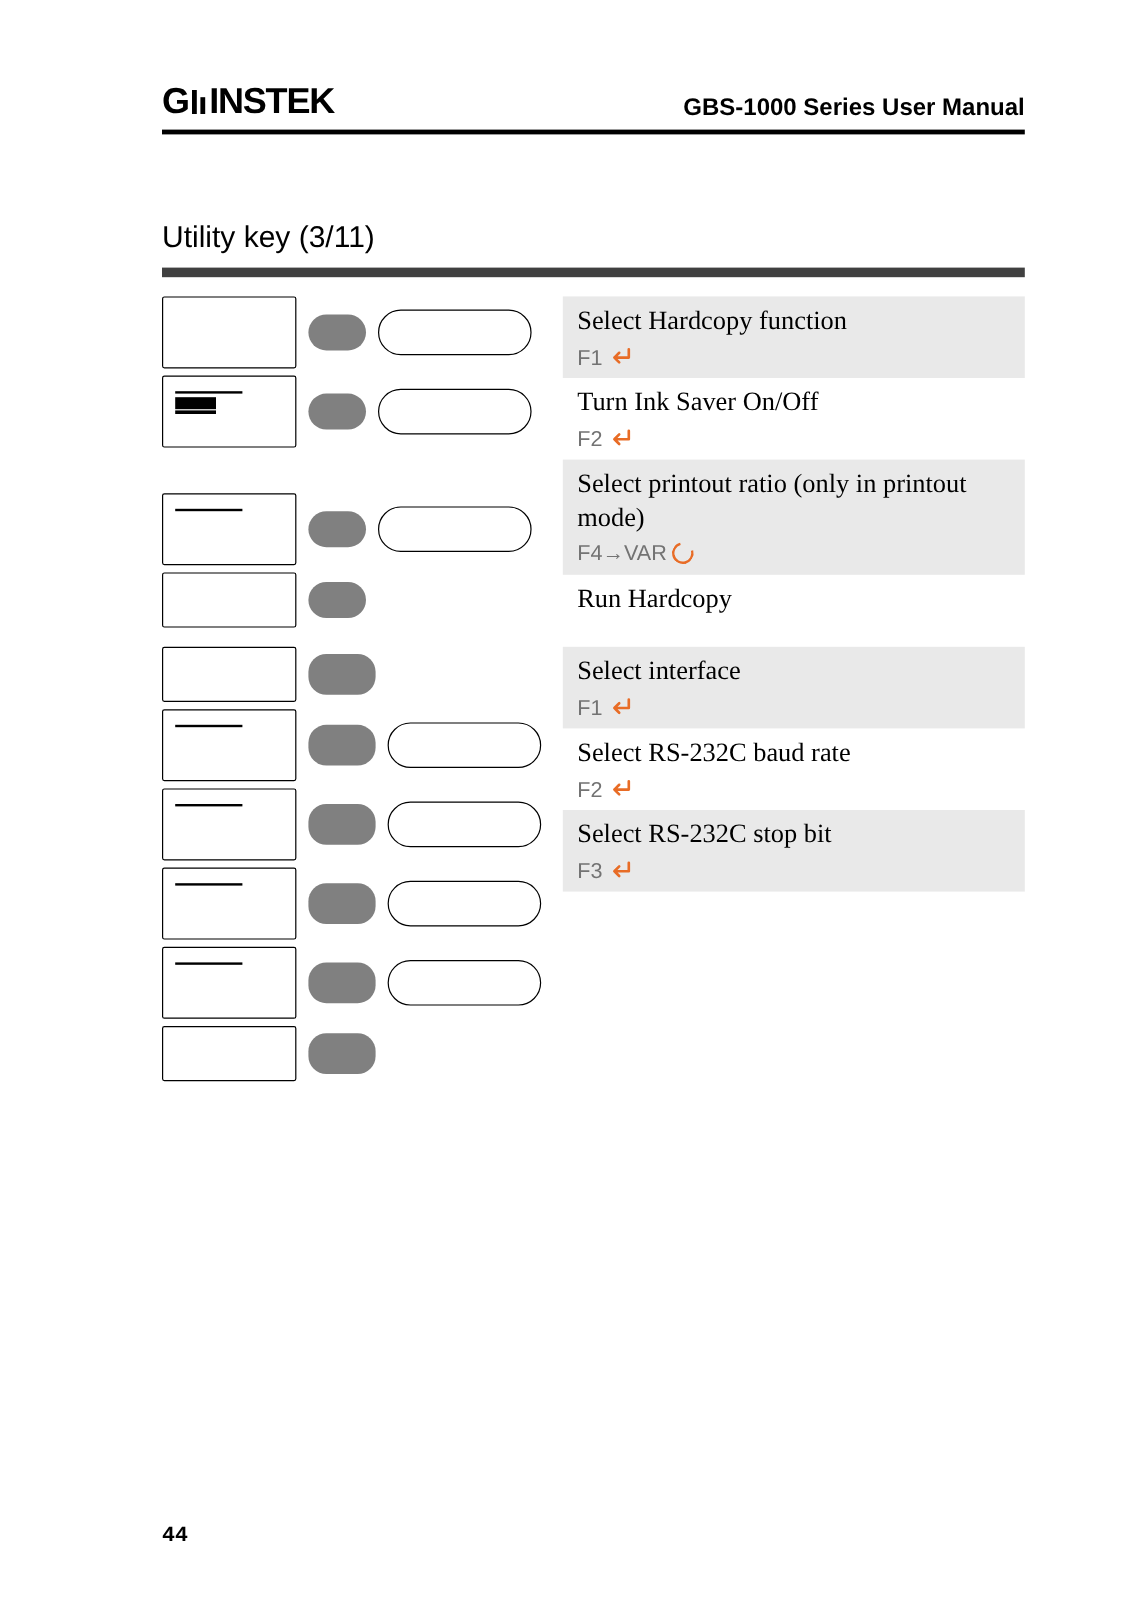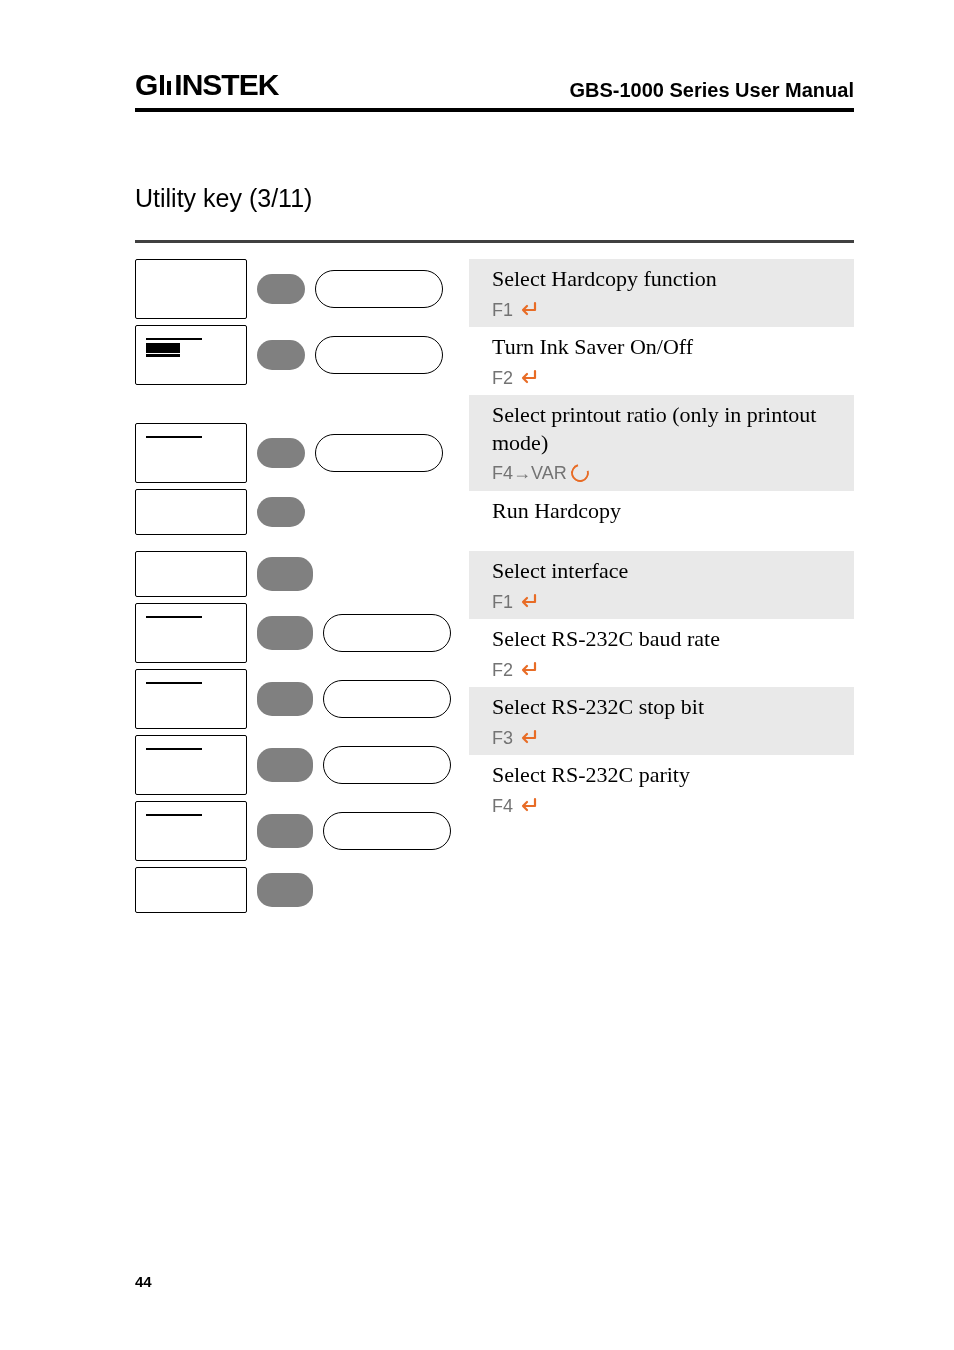--- a/index.html
+++ b/index.html
@@ -4,42 +4,42 @@
   <style>
     * { box-sizing: border-box; margin: 0; padding: 0; }
     html, body { width: 954px; height: 1350px; background: #fff; font-family: Georgia, 'Times New Roman', serif; }
     .page { width: 954px; height: 1350px; position: relative; padding: 68px 100px 0 135px; }
     .header { display: flex; justify-content: space-between; align-items: flex-end; border-bottom: 4px solid #000; padding-bottom: 6px; }
     .logo { font-family: Arial, Helvetica, sans-serif; font-weight: 900; font-size: 30px; letter-spacing: -1px; color: #000; display: flex; align-items: center; }
     .logo .bars { display: inline-block; margin: 0 1px; position: relative; width: 15px; height: 20px; }
     .logo .bars::before { content: ""; position: absolute; left: 2px; top: 0; width: 4px; height: 20px; background: #000; }
     .logo .bars::after  { content: ""; position: absolute; left: 9px; top: 6px; width: 4px; height: 14px; background: #000; }
     .doc-title { font-family: Verdana, Arial, sans-serif; font-weight: 700; font-size: 20px; text-align: right; }
-    .section-title { font-family: Verdana, Arial, sans-serif; font-size: 25px; margin-top: 72px; padding-bottom: 27px; border-bottom: 3px solid #404040; }
+    .section-title { font-family: Verdana, Arial, sans-serif; font-size: 25px; margin-top: 72px; padding-bottom: 10px; border-bottom: 8px solid #404040; }
     .section { margin-top: 16px; }
     .columns { display: flex; gap: 18px; }
     .left-col { width: 316px; flex: 0 0 316px; }
     .right-col { flex: 1; }
     .panel-stack { display: flex; flex-direction: column; gap: 6px; }
     .panel-row { display: flex; align-items: center; gap: 10px; }
     .menu-slot { width: 112px; height: 60px; border: 1.5px solid #000; border-radius: 2px; background: #fff; }
     .btn { width: 48px; height: 30px; background: #808080; border-radius: 15px; }
     .btn-lg { width: 56px; height: 34px; }
     .knob-slot { width: 128px; height: 38px; border: 1.5px solid #000; border-radius: 19px; background: #fff; }
     .inkbar { width: 34px; height: 10px; margin: 3px 0 0 10px; background: #000; position: relative; }
     .inkbar::before { content: ""; position: absolute; left: 0; bottom: -4px; width: 100%; height: 3px; background: #000; }
     .inner-line { width: 56px; height: 2px; background: #000; margin: 12px 0 0 10px; }
-    .right-col .desc { font-size: 22px; line-height: 1.25; padding: 6px 23px; }
+    .right-col .desc { font-size: 22px; line-height: 1.25; padding: 6px 12px; }
     .right-col .desc.banded { background: #e9e9e9; }
     .ctrl { font-family: Verdana, Arial, sans-serif; font-size: 18px; color: #737373; display: flex; align-items: center; gap: 4px; margin-top: 6px; }
     .enter-icon { display: inline-block; width: 22px; height: 18px; position: relative; }
     .enter-icon svg { width: 22px; height: 18px; }
     .var-icon { display: inline-block; width: 18px; height: 18px; border: 2px solid #e86c26; border-radius: 50%; border-top-color: transparent; transform: rotate(30deg); }
     .plain-line { font-family: Verdana, Arial, sans-serif; font-size: 20px; padding: 6px 8px; }
-    .page-number { position: absolute; left: 135px; bottom: 60px; font-family: Liberation Sans, sans-serif; font-weight: 700; font-size: 15px; }
+    .page-number { position: absolute; left: 135px; bottom: 60px; font-family: Liberation Mono, monospace; font-weight: 700; font-size: 18px; }
     .section-title.second { margin-top: 52px; }
   </style>
 </head>
 <body>
 
 <div class="page">
   <div class="header">
     <div class="logo">
       <span>G</span>
       <span class="bars"></span>
@@ -176,27 +176,18 @@
         </div>
         <div class="desc banded">
           <span>Select RS-232C stop bit</span>
           <div class="ctrl">
             <span>F3</span>
             <span class="enter-icon"><svg viewBox="0 0 22 18">
                   <path d="M18 2 v7 H6 M6 9 l4 -4 M6 9 l4 4" stroke="#e86c26" stroke-width="2.2" fill="none" stroke-linecap="round" stroke-linejoin="round"></path>
                 </svg></span>
           </div>
         </div>
-        <div class="desc">
-          <span>Select RS-232C parity</span>
-          <div class="ctrl">
-            <span>F4</span>
-            <span class="enter-icon"><svg viewBox="0 0 22 18">
-                  <path d="M18 2 v7 H6 M6 9 l4 -4 M6 9 l4 4" stroke="#e86c26" stroke-width="2.2" fill="none" stroke-linecap="round" stroke-linejoin="round"></path>
-                </svg></span>
-          </div>
-        </div>
       </div>
     </div>
   </div>
 
   <div class="page-number">44</div>
 </div>
 
 </body></html>

